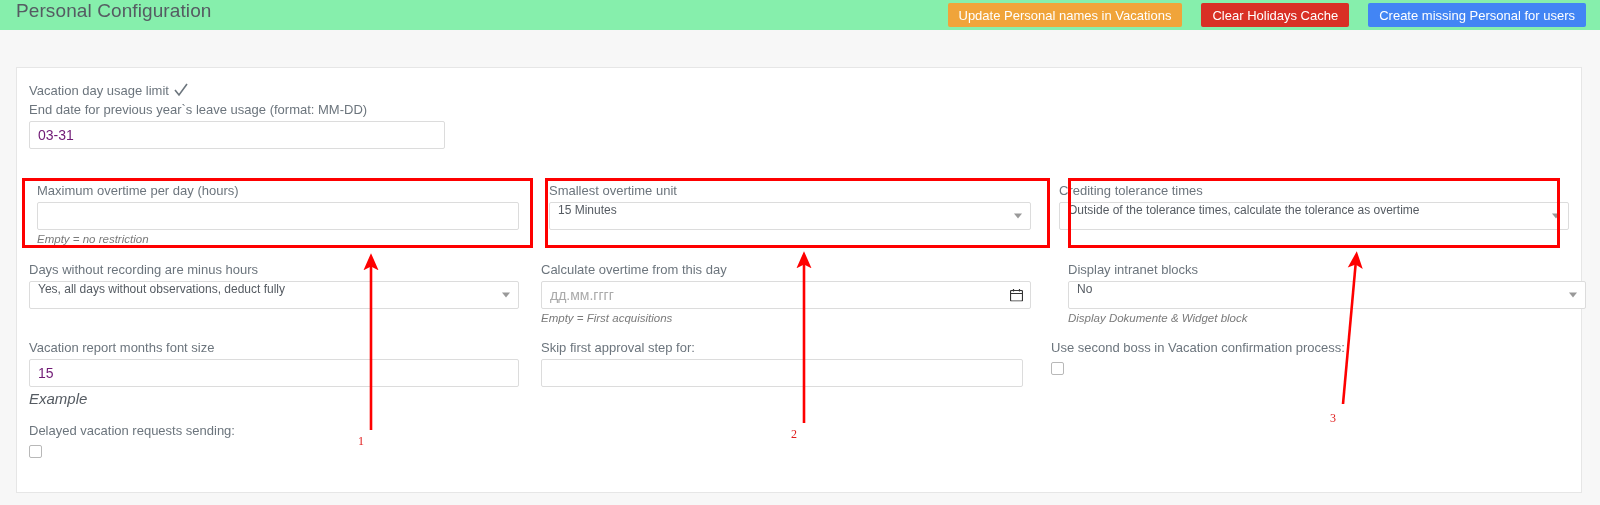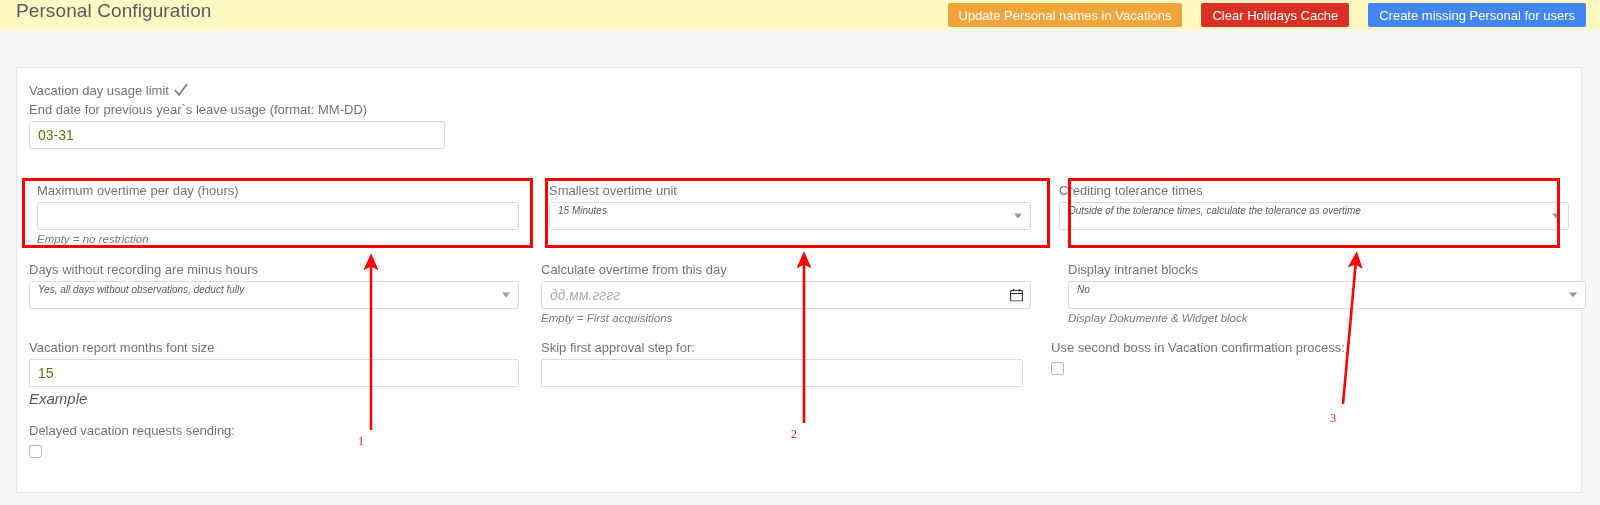--- a/index.html
+++ b/index.html
@@ -13,21 +13,21 @@
   #page {
     position: relative;
     width: 1600px; height: 505px;
     background: #f7f7f7;
   }
 
   
   .header {
     position: absolute; left: 0; top: 0;
     width: 1600px; height: 30px;
-    background: #fef9c3;
+    background: #86efac;
   }
   .page-title {
     position: absolute; left: 16px; top: 0px;
     font-size: 19px; color: #555b62; font-weight: 400;
     letter-spacing: 0.1px;
     white-space: nowrap;
   }
   .btn-bar {
     position: absolute; right: 14px; top: 3px;
     display: flex; gap: 19px; align-items: flex-start;
@@ -78,50 +78,50 @@
   .hint.big {
     font-size: 15px;
     color: #555b62;
   }
 
   .input {
     width: 100%; height: 28px;
     border: 1px solid #dcdcdc;
     background: #fff;
     font-size: 14px;
-    color: #4d7c0f;
+    color: #701a75;
     padding: 0 8px;
     border-radius: 2px;
     display: flex; align-items: center;
     font-family: "Liberation Sans", sans-serif;
   }
   .input.empty { color: #aaa; }
 
   .select {
     position: relative;
     width: 100%; height: 28px;
     border: 1px solid #dcdcdc;
     background: #fff;
-    font-size: 10px;
+    font-size: 12px;
     color: #555b62;
     padding: 0 22px 12px 8px;
     border-radius: 2px;
     display: flex; align-items: center;
-    white-space: nowrap; overflow: hidden; font-style: italic;
+    white-space: nowrap; overflow: hidden;
   }
   .select .caret {
     position: absolute; right: 8px; top: 50%;
     transform: translateY(-50%);
     width: 0; height: 0;
     border-left: 4px solid transparent;
     border-right: 4px solid transparent;
     border-top: 5px solid #999;
   }
 
-  .date-input { position: relative; font-style: italic; }
+  .date-input { position: relative; }
   .date-input .cal {
     position: absolute; right: 7px; top: 50%;
     transform: translateY(-50%);
     width: 13px; height: 13px;
   }
 
   .checkbox {
     width: 13px; height: 13px;
     border: 1px solid #b8b8b8;
     background: #fff;

